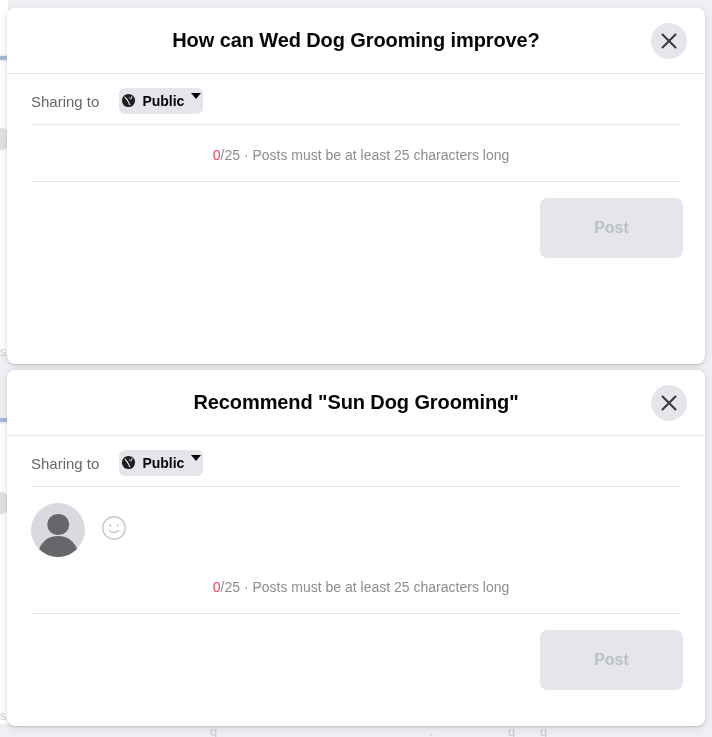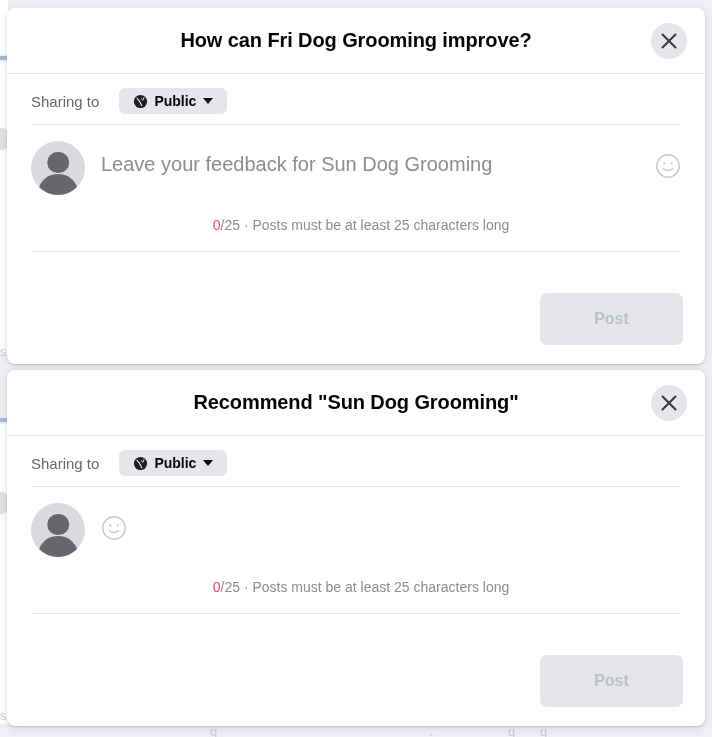--- a/index.html
+++ b/index.html
@@ -101,26 +101,26 @@
     align-items: center;
     padding: 14px 24px 10px 24px;
     gap: 20px;
   }
   .sharing-label {
     font-size: 15px;
     color: #65676b;
   }
   .audience-chip {
     display: inline-flex;
-    align-items: center;
+    align-items: flex-start;
     gap: 6px;
     background: #e4e6eb;
     border: none;
     border-radius: 6px;
-    padding: 5px 14px;
+    padding: 5px 2px;
     cursor: pointer;
     font-family: inherit;
   }
   .audience-chip .chip-label {
     font-size: 14px;
     font-weight: bold;
     color: #050505;
   }
   .globe-icon { display:block; }
   .caret {
@@ -203,30 +203,29 @@
   }
   .char-counter .count-used { color: #f3425f; }
 
   .dialog-footer {
     padding: 16px 22px 20px 22px;
     display: flex;
     justify-content: flex-end;
   }
   .post-button {
     width: 143px;
-    height: 52px;
+    height: 60px;
     border: none;
     border-radius: 7px;
     background: #e4e6eb;
     color: #bcc0c4;
     font-family: inherit;
     font-size: 16px;
     font-weight: bold;
     cursor: default;
-    margin-top: 25px;
   }
 </style>
 </head>
 <body>
 
 <div class="bg-layer">
   <div class="bg-strip" style="top:0;height:54px;"></div>
   <div class="bg-accent" style="top:56px;"></div>
   <div class="bg-strip" style="top:62px;height:292px;"></div>
   <div class="bg-accent" style="top:418px;"></div>
@@ -237,21 +236,21 @@
   <div class="bg-ghost-text" style="left:0;top:708px;">s</div>
   <div class="bg-ghost-text" style="left:210px;top:724px;">g</div>
   <div class="bg-ghost-text" style="left:430px;top:724px;">.</div>
   <div class="bg-ghost-text" style="left:508px;top:724px;">g</div>
   <div class="bg-ghost-text" style="left:540px;top:724px;">g</div>
 </div>
 
 <div class="dialog dialog--one">
 
   <div class="dialog-header">
-    <div class="dialog-title">How can Fri Dog Grooming improve?</div>
+    <div class="dialog-title">How can Wed Dog Grooming improve?</div>
     <button class="close-button">
       <svg width="18" height="18" viewBox="0 0 18 18">
         <path d="M2.5 2.5 L15.5 15.5 M15.5 2.5 L2.5 15.5" stroke="#3a3b3c" stroke-width="2.1" stroke-linecap="round"></path>
       </svg>
     </button>
   </div>
 
   <div class="sharing-row">
     <span class="sharing-label">Sharing to</span>
     <button class="audience-chip">
@@ -260,37 +259,20 @@
         <path d="M4.2 4.4 C5.6 5.2 5.2 6.6 6.4 7 C7.6 7.4 6.8 9 7.8 9.4 C8.8 9.8 8.2 11.6 9.4 12.4" stroke="#ffffff" stroke-width="1.1" fill="none" stroke-linecap="round"></path>
         <path d="M11.6 3.7 C10.8 4.6 11.6 5.4 11 6.1 C10.4 6.8 9.2 6.2 9 5.2" stroke="#ffffff" stroke-width="1" fill="none" stroke-linecap="round"></path>
       </svg>
       <span class="chip-label">Public</span>
       <span class="caret"></span>
     </button>
   </div>
 
   <div class="divider"></div>
 
-  <div class="composer">
-    <div class="avatar">
-      <div class="avatar-head"></div>
-      <div class="avatar-body"></div>
-    </div>
-    <div class="composer-field">
-      <input class="composer-input" type="text" placeholder="Leave your feedback for Sun Dog Grooming" style="">
-    </div>
-    <button class="emoji-button">
-      <svg width="26" height="26" viewBox="0 0 26 26">
-        <circle cx="13" cy="13" r="11.2" fill="none" stroke="#c7cacd" stroke-width="1.4"></circle>
-        <circle cx="9.3" cy="10.4" r="1.15" fill="#c7cacd"></circle>
-        <circle cx="16.7" cy="10.4" r="1.15" fill="#c7cacd"></circle>
-        <path d="M8.4 15.4 C10 18.2 16 18.2 17.6 15.4" stroke="#c7cacd" stroke-width="1.4" fill="none" stroke-linecap="round"></path>
-      </svg>
-    </button>
-  </div>
 
   <div class="char-counter">
     <span class="count-used">0</span><span>/25 · Posts must be at least 25 characters long</span>
   </div>
 
   <div class="divider"></div>
 
   <div class="dialog-footer">
     <button class="post-button">Post</button>
   </div>

